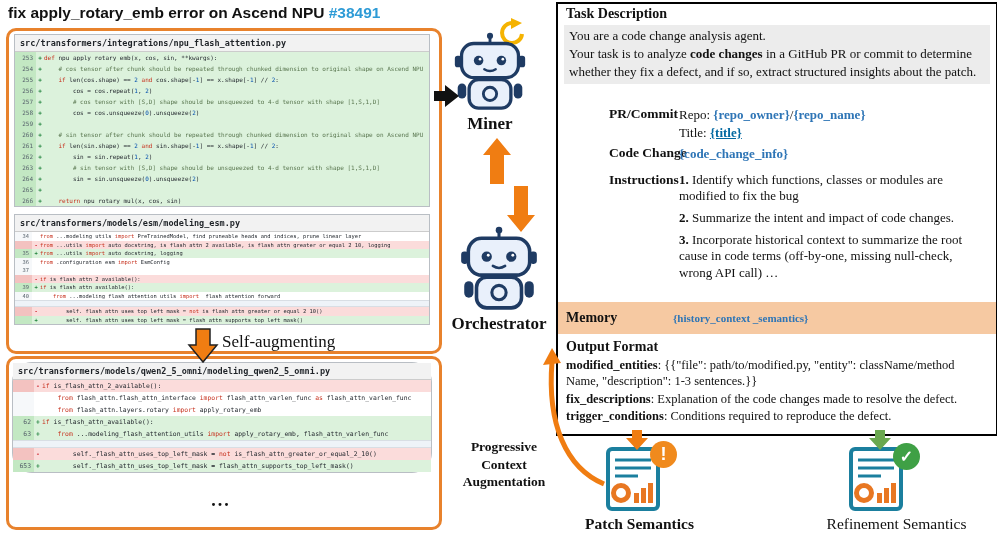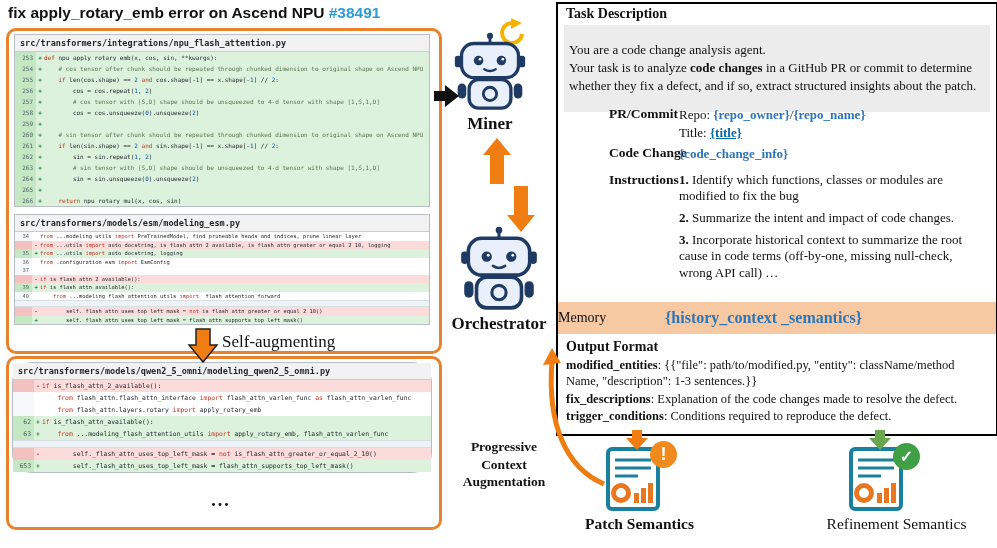--- a/index.html
+++ b/index.html
@@ -60,29 +60,29 @@
   .orch-label{position:absolute;left:440px;top:314px;width:118px;text-align:center;
               font-weight:bold;font-size:17px;}
   .pca-label{position:absolute;left:448px;top:438px;width:112px;text-align:center;
              font-weight:bold;font-size:13.5px;line-height:1.3;}
 
   
   .task-panel{position:absolute;left:556px;top:2px;width:438px;height:430px;
               border:2px solid #000;background:#fff;}
   .tp-head{position:absolute;left:8px;top:2px;font-weight:bold;font-size:14px;}
   .tp-desc{position:absolute;left:6px;top:21px;width:416px;background:#ECECEC;
-           font-size:13px;line-height:1.4;padding:16px 5px;}
+           font-size:13px;line-height:1.4;padding:2px 5px;}
   .tp-label{position:absolute;left:8px;font-weight:bold;font-size:13.5px;white-space:nowrap;margin-left:43px;}
   .tp-value{position:absolute;left:121px;font-size:13px;line-height:1.35;}
   .instr-list{position:absolute;left:121px;top:168px;width:302px;font-size:13px;line-height:1.24;}
   .instr-item{margin-bottom:6px;}
   .memory-row{position:absolute;left:0;right:0;top:298px;height:32px;background:#F6C9A2;
               display:flex;align-items:center;}
-  .memory-label{font-weight:normal;font-size:14px;width:107px;flex:none;}
-  .memory-value{font-size:16px;font-weight:bold;color:#2E75B6;}
+  .memory-label{font-weight:bold;font-size:14px;padding-left:8px;width:107px;flex:none;}
+  .memory-value{font-size:11px;font-weight:bold;color:#2E75B6;}
   .of-head{position:absolute;left:8px;top:335px;font-weight:bold;font-size:14px;}
   .of-list{position:absolute;left:8px;top:354px;width:424px;font-size:12.5px;line-height:1.26;}
   .of-item{margin-bottom:2px;}
 
   
   .doc-icon{position:absolute;width:54px;height:64px;}
   .doc-patch{left:606px;top:447px;}
   .doc-refine{left:849px;top:447px;}
   .badge{position:absolute;width:27px;height:27px;border-radius:50%;display:flex;
          align-items:center;justify-content:center;color:#fff;font-weight:bold;

